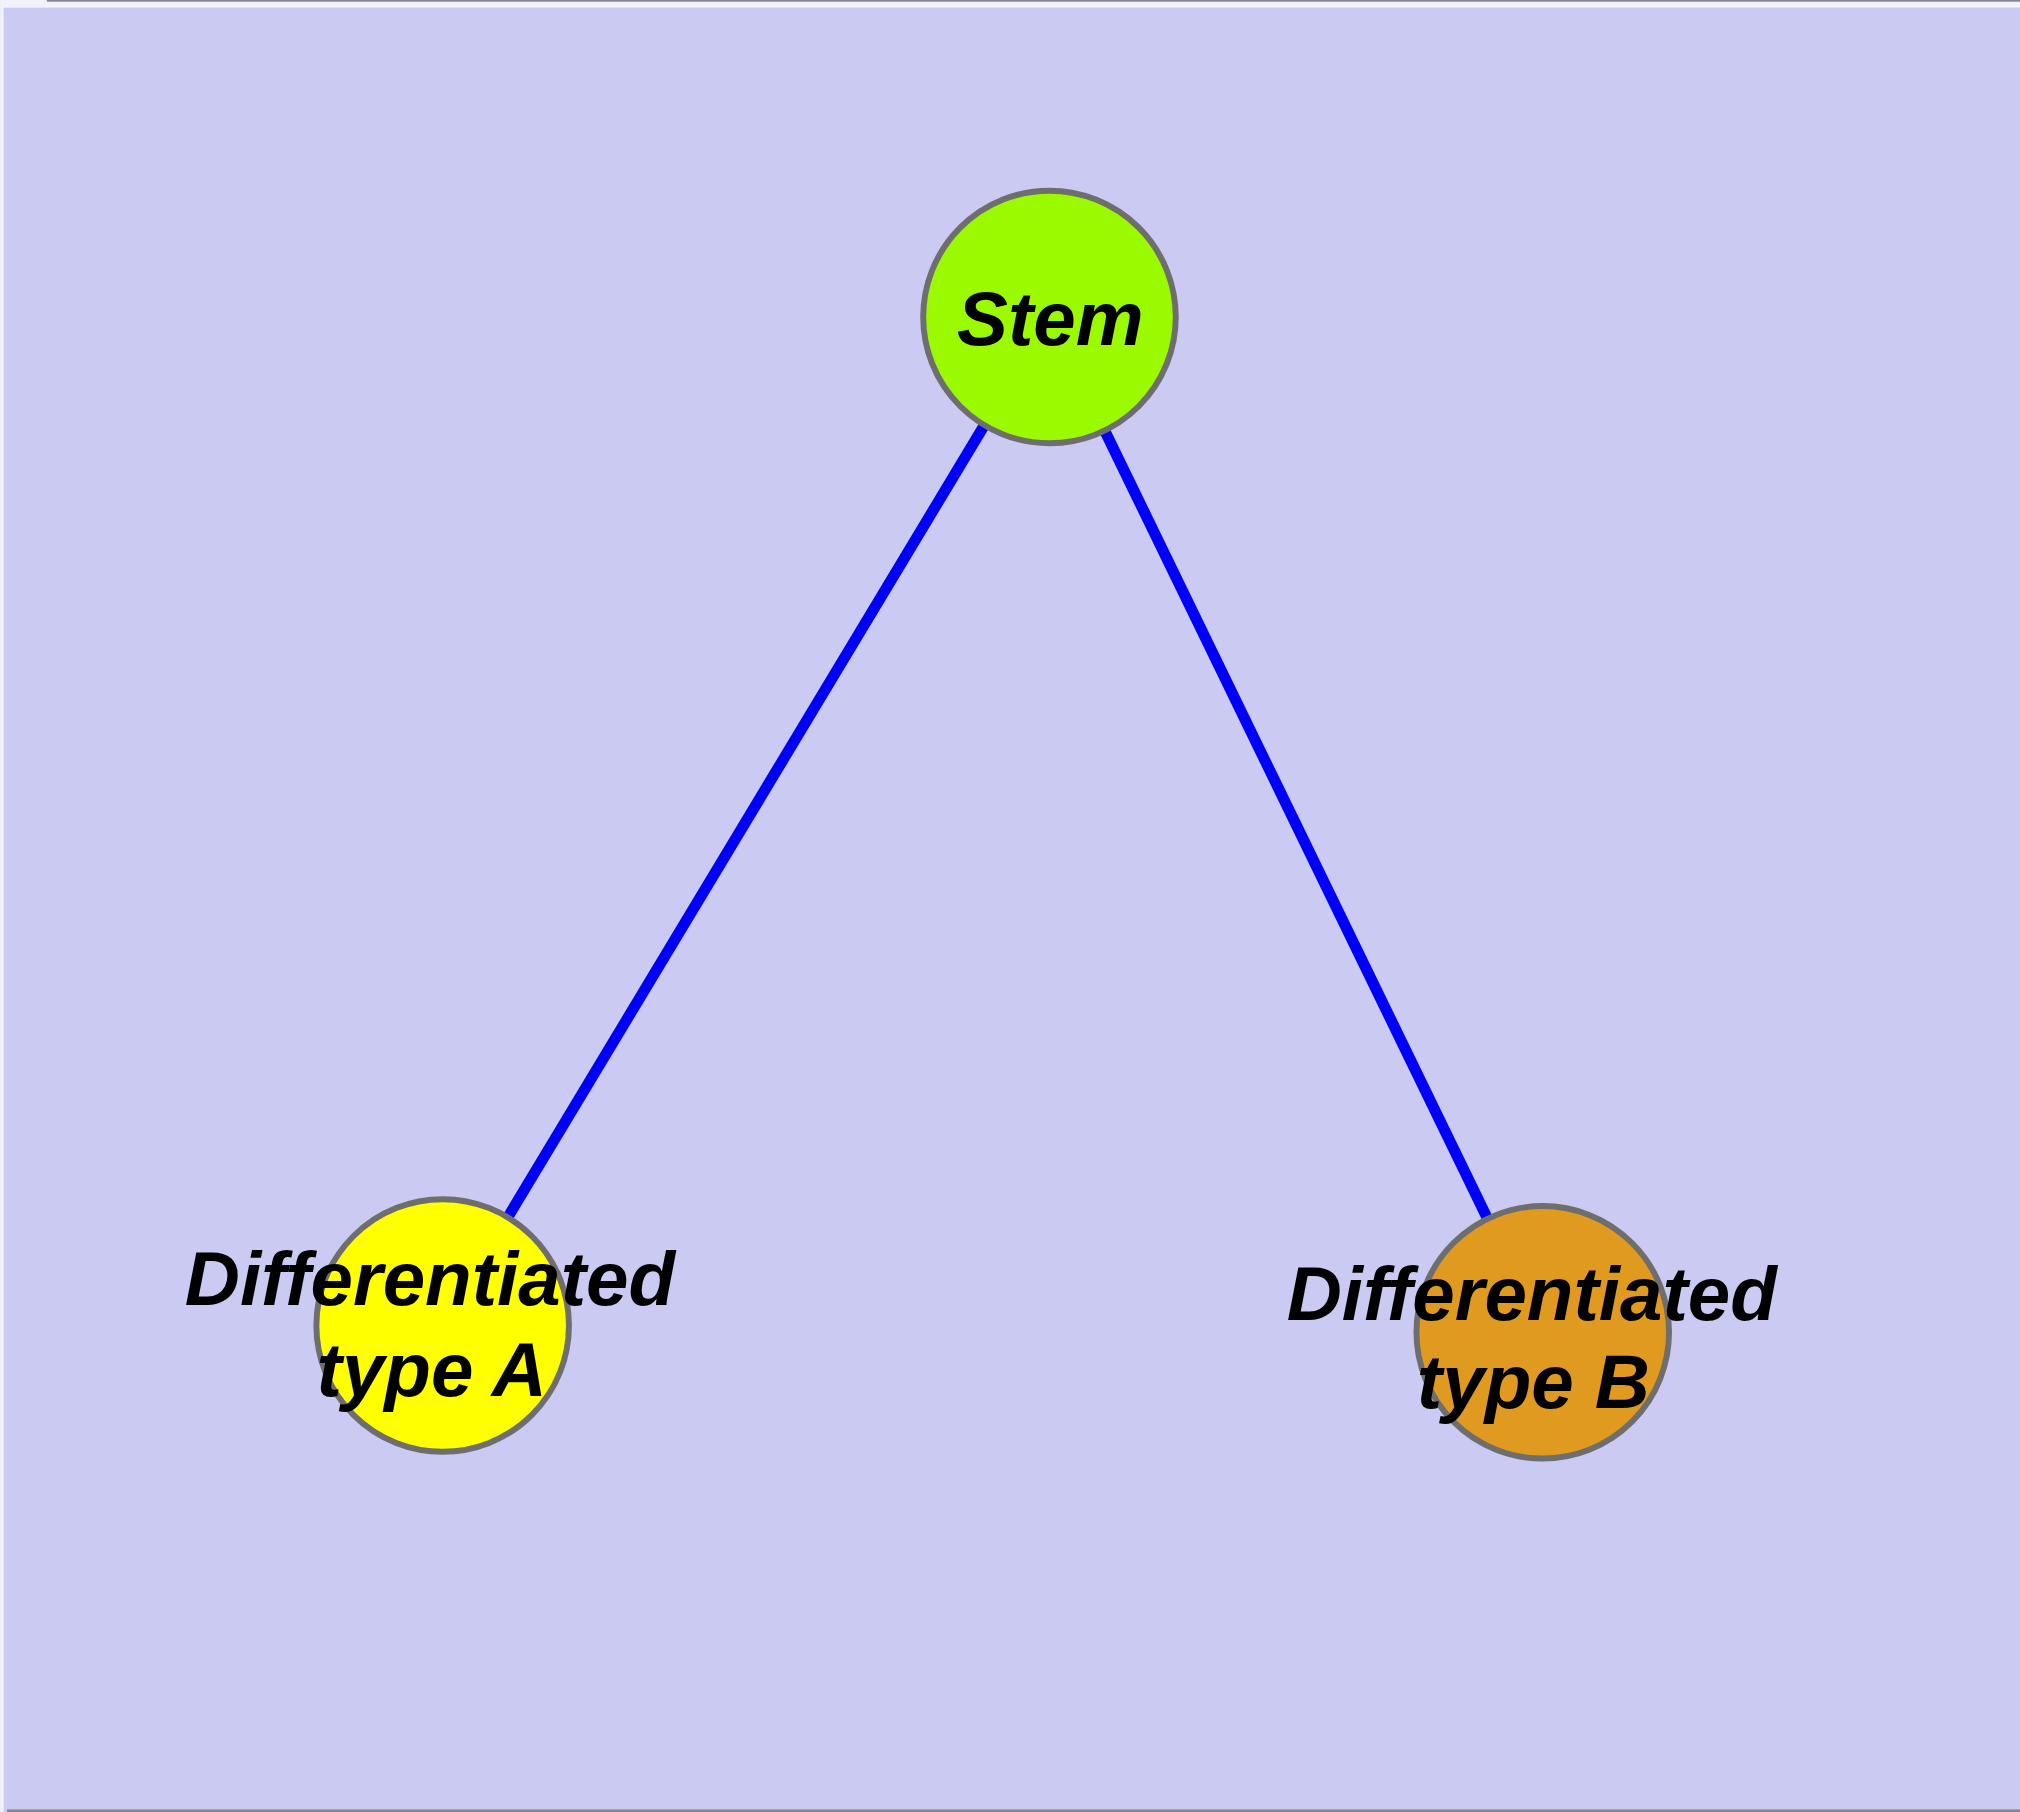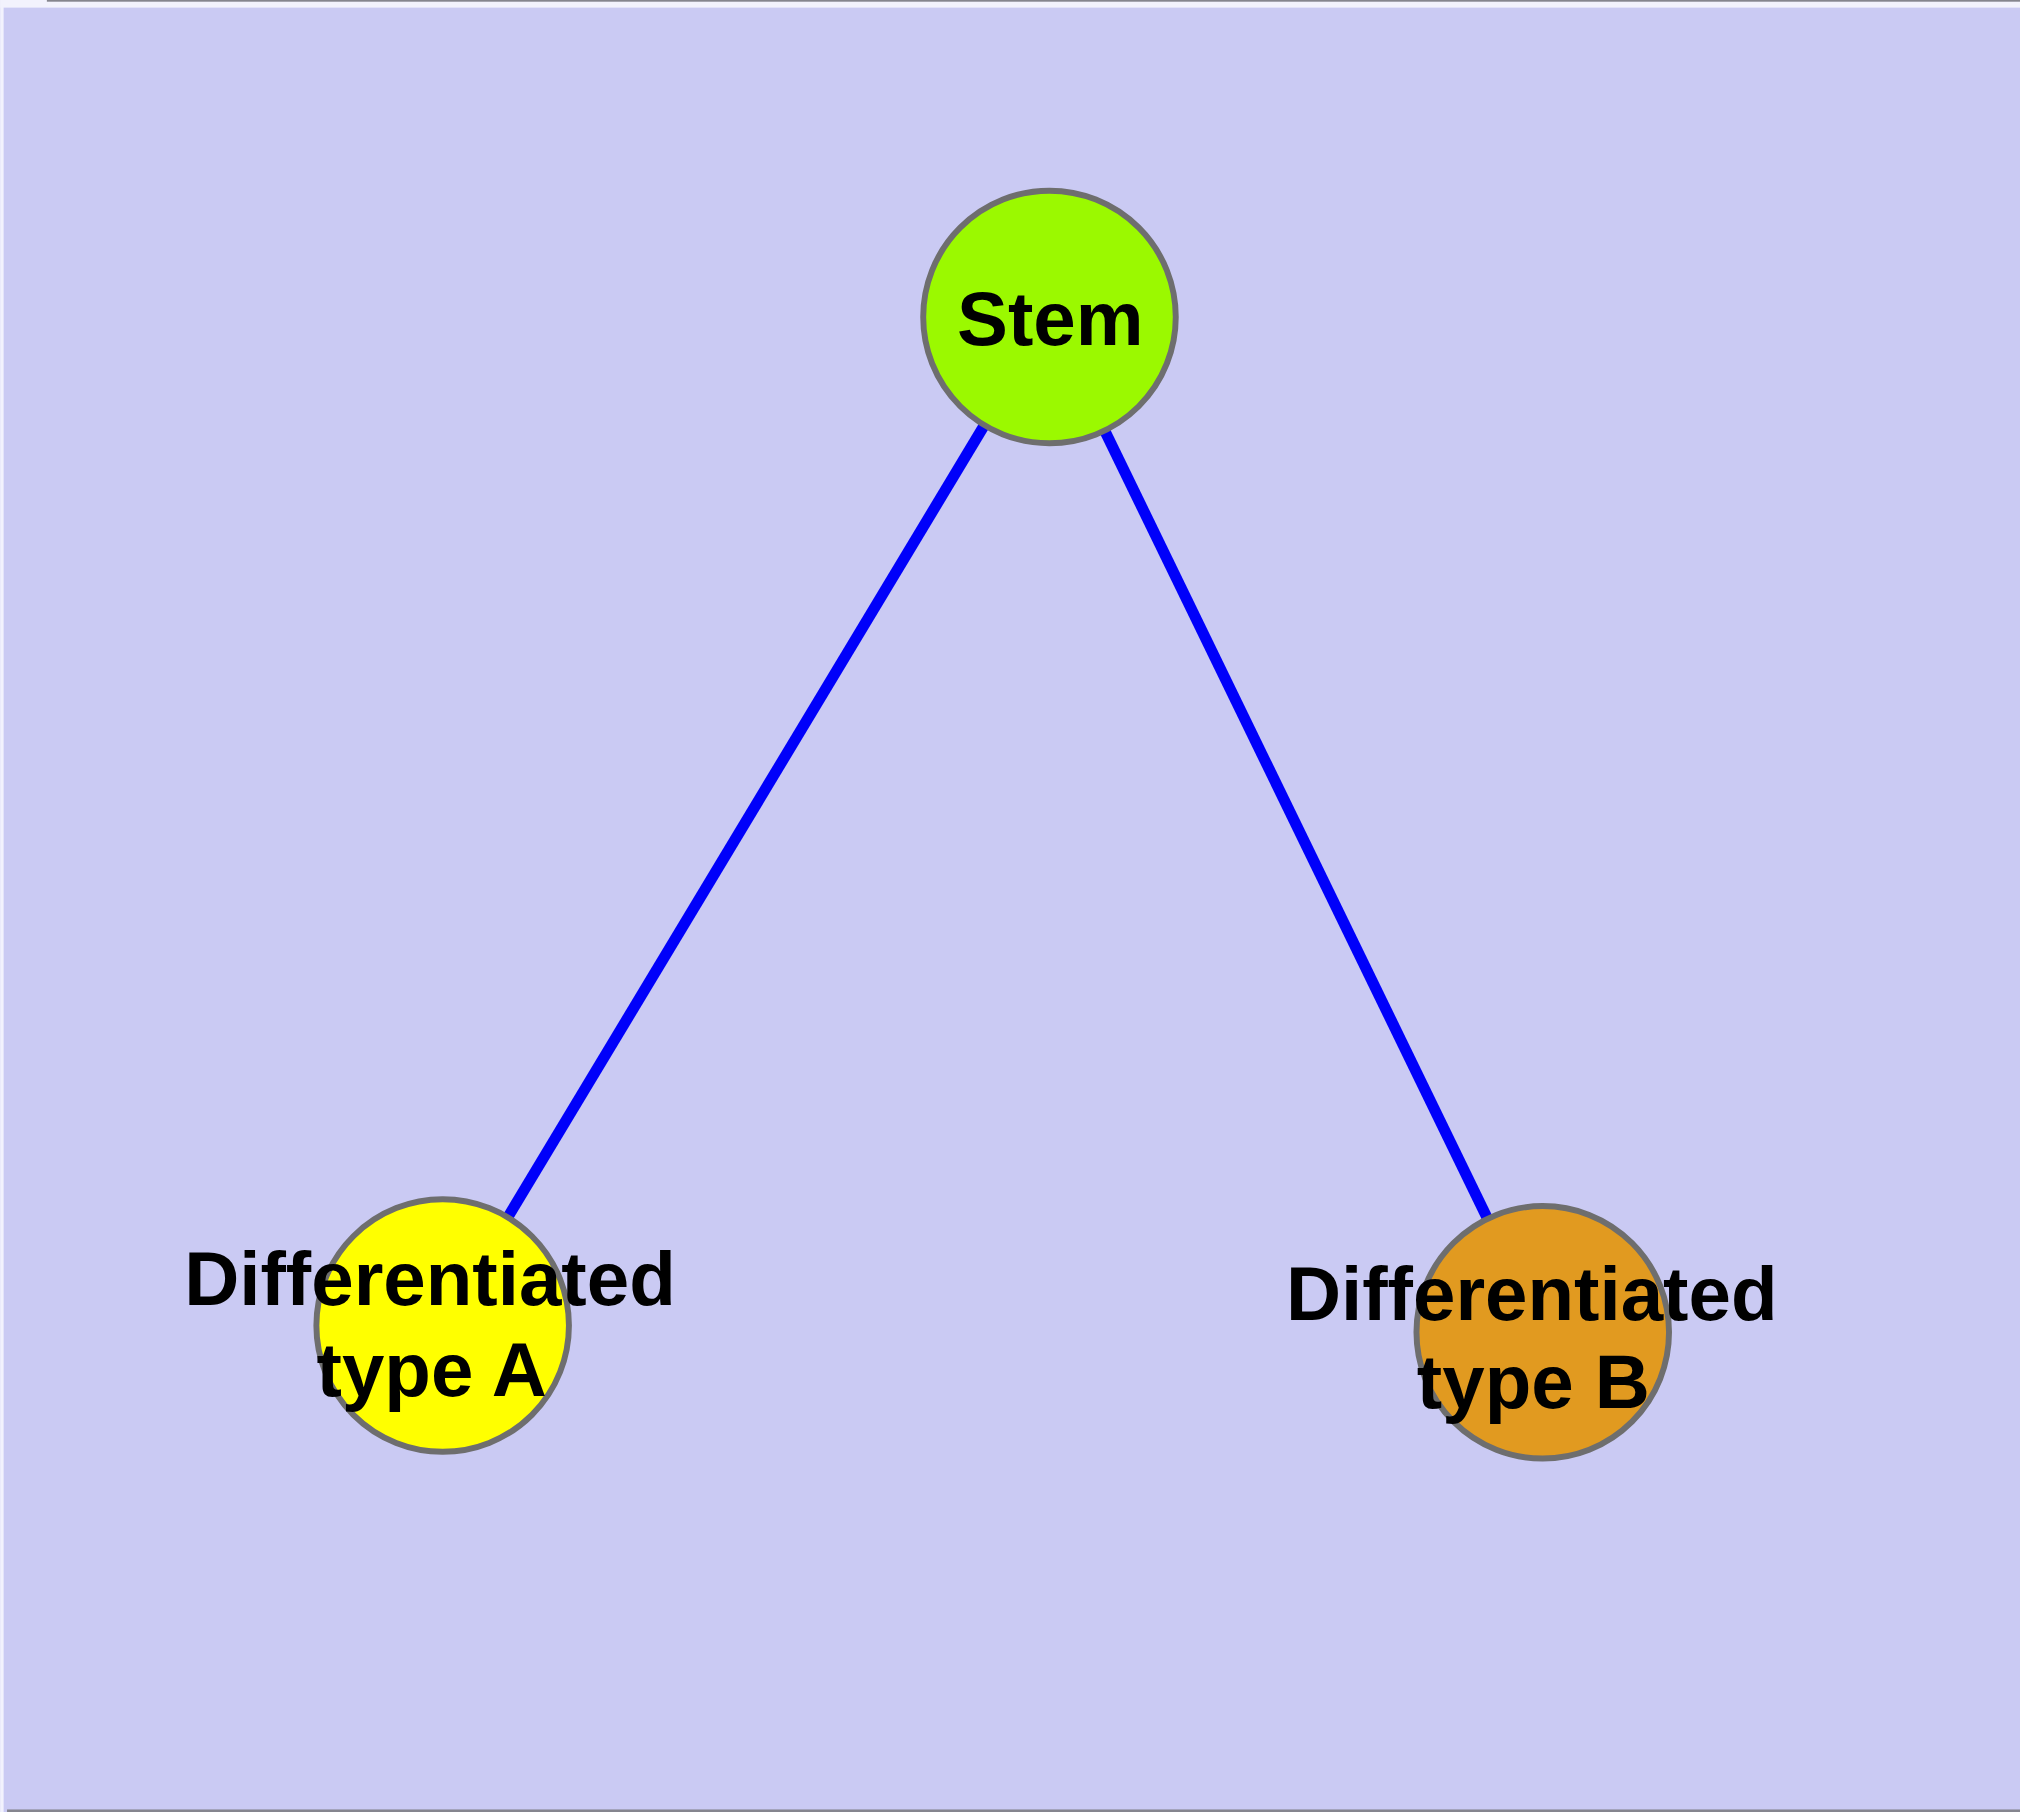--- a/index.html
+++ b/index.html
@@ -4,20 +4,21 @@
 <style>
   html, body {
     margin: 0;
     padding: 0;
     background: #ffffff;
   }
   .stage {
     width: 2021px;
     height: 1812px;
     position: relative;
+    font-style: italic;
   }
   svg.diagram {
     display: block;
     width: 100%;
     height: 100%;
   }
   .node {
     stroke: #6E6E6E;
     stroke-width: 7;
   }

